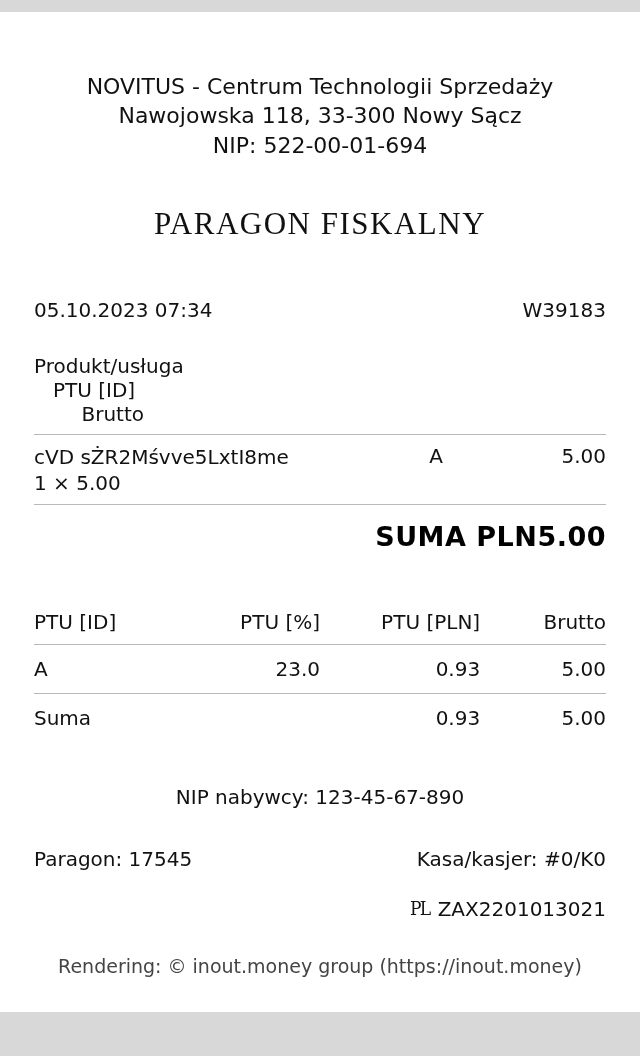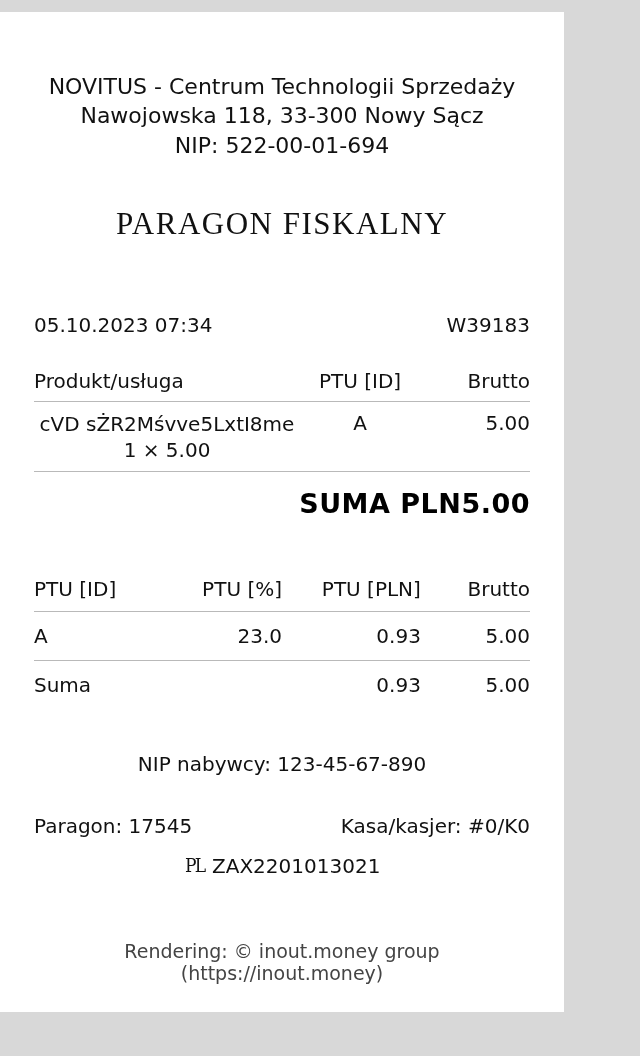--- a/index.html
+++ b/index.html
@@ -10,21 +10,21 @@
   body {
     width: 640px;
     height: 1056px;
     font-family: "DejaVu Sans", "Liberation Sans", sans-serif;
     overflow: hidden;
   }
   .receipt {
     position: absolute;
     left: 0;
     top: 12px;
-    width: 564px;
+    width: 640px;
     height: 1000px;
     background: #ffffff;
     box-sizing: border-box;
     padding: 0 34px;
   }
   .header {
     text-align: center;
     padding-top: 60px;
     font-size: 22px;
     line-height: 1.33;
@@ -40,44 +40,44 @@
     color: #111;
     font-family: Liberation Serif, serif;
   }
   .row {
     display: flex;
     align-items: baseline;
     font-size: 20px;
     color: #111;
   }
   .meta-row {
-    margin-top: 71px;
+    margin-top: 56px;
     justify-content: space-between;
   }
   .col-head {
     margin-top: 32px;
     justify-content: space-between;
     padding-bottom: 8px;
+    flex-direction: column;
   }
   .rule {
     border-top: 1px solid #b9b9b9;
     height: 0;
   }
   .item-row {
     padding-top: 9px;
     padding-bottom: 7px;
     display: flex;
     align-items: flex-start;
     font-size: 20px;
     color: #111;
   }
   .item-name {
     flex: 1 1 auto;
     line-height: 1.32;
-    text-align: center;
   }
   .item-qty {
     line-height: 1.32;
   }
   .item-ptu {
     width: 120px;
     text-align: center;
     flex: 0 0 auto;
   }
   .item-brutto {
@@ -121,39 +121,39 @@
     margin-top: 43px;
   }
   .footer-row {
     display: flex;
     justify-content: space-between;
     font-size: 20px;
     color: #111;
     margin-top: 38px;
   }
   .serial {
-    text-align: center;
-    font-size: 20px;
-    color: #111;
-    margin-top: 16px;
+    text-align: right;
+    font-size: 20px;
+    color: #111;
+    margin-top: 26px;
   }
   .pl-glyph {
     font-family: "DejaVu Serif", serif;
     font-size: 19px;
     letter-spacing: -2px;
     display: inline-block;
     transform: scaleX(0.9);
     margin-right: 7px;
     vertical-align: 1px;
   }
   .rendering {
     text-align: center;
     font-size: 19px;
     color: #444;
-    margin-top: 62px;
+    margin-top: 34px;
   }
 </style>
 </head>
 <body>
 
 <div class="receipt">
 
   <div class="header">
     <div>NOVITUS - Centrum Technologii Sprzedaży</div>
     <div>Nawojowska 118, 33-300 Nowy Sącz</div>

